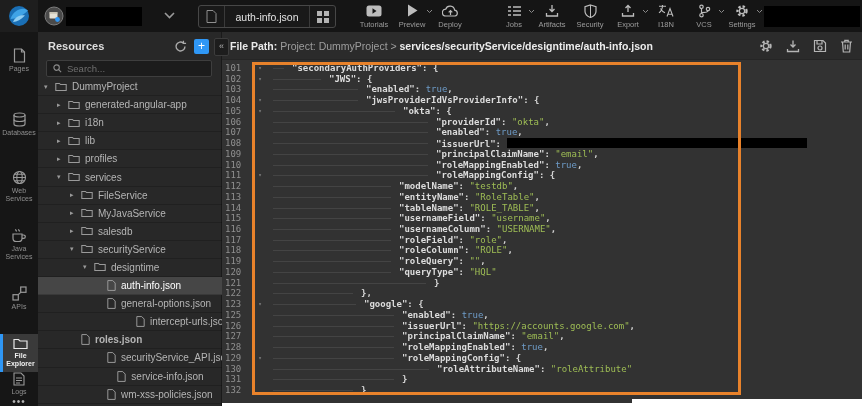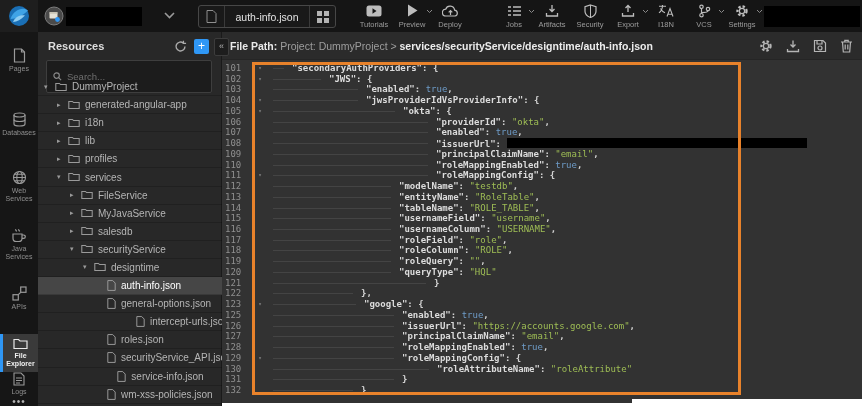--- a/index.html
+++ b/index.html
@@ -43,21 +43,21 @@
          border-right:1px solid #1a1a1a;box-sizing:border-box;}
   .panel-head{position:absolute;left:0;top:4px;width:100%;height:20px;display:flex;align-items:center;}
   .panel-title{margin-left:10px;font-size:11px;font-weight:bold;color:#dedede;}
   .panel-actions{margin-left:auto;margin-right:12px;display:flex;align-items:center;gap:7px;}
   .refresh-btn{color:#ababab;cursor:pointer;}
   .plus-btn{width:15px;height:15px;background:#2f97f5;border-radius:2px;color:#fff;font-size:12px;
             line-height:15px;text-align:center;cursor:pointer;}
   .collapse-chip{position:absolute;left:214px;top:38px;width:13px;height:16px;background:#1d1d1d;
                  border:1px solid #3c3c3c;border-radius:2px;color:#b3b3b3;font-size:9px;line-height:15px;
                  text-align:center;z-index:6;cursor:pointer;}
-  .search-box{position:absolute;left:8px;top:28px;width:166px;height:33px;background:#1c1c1c;
+  .search-box{position:absolute;left:8px;top:28px;width:166px;height:17px;background:#1c1c1c;
               border:1px solid #3e3e3e;border-radius:2px;display:flex;align-items:center;box-sizing:border-box;}
   .search-box .sicon{margin:0 5px 0 6px;color:#8a8a8a;}
   .search-box .sph{color:#6f6f6f;font-size:9.5px;}
   .tree{position:absolute;left:0;top:46px;width:184px;}
   .trow{height:18.1px;display:flex;align-items:center;box-sizing:border-box;cursor:pointer;
         border-bottom:1px solid rgba(0,0,0,0.18);overflow:hidden;white-space:nowrap;}
   .trow .arr{width:11px;font-size:7px;color:#9a9a9a;flex:0 0 auto;}
   .trow .ticn{flex:0 0 auto;margin-right:5px;color:#9a9a9a;}
   .trow .tlbl{font-size:10px;color:#b5b5b5;}
   .trow.sel{background:#464646;}
@@ -473,21 +473,21 @@
         </div>
         <div class="trow" style="padding-left: 87px;">
           <span class="arr"></span>
           <span class="ticn">
             <svg width="9" height="11" viewBox="0 0 11 13" fill="none" stroke="currentColor" stroke-width="1.2">
               <path d="M1 .5h6L10 3.5v9H1z"></path>
             </svg>
           </span>
           <span class="tlbl">intercept-urls.json</span>
         </div>
-        <div class="trow" style="padding-left: 58px;">
+        <div class="trow" style="padding-left: 32px; font-weight: bold;">
           <span class="arr"></span>
           <span class="ticn">
             <svg width="9" height="11" viewBox="0 0 11 13" fill="none" stroke="currentColor" stroke-width="1.2">
               <path d="M1 .5h6L10 3.5v9H1z"></path>
             </svg>
           </span>
           <span class="tlbl">roles.json</span>
         </div>
         <div class="trow" style="padding-left: 58px;">
           <span class="arr"></span>

